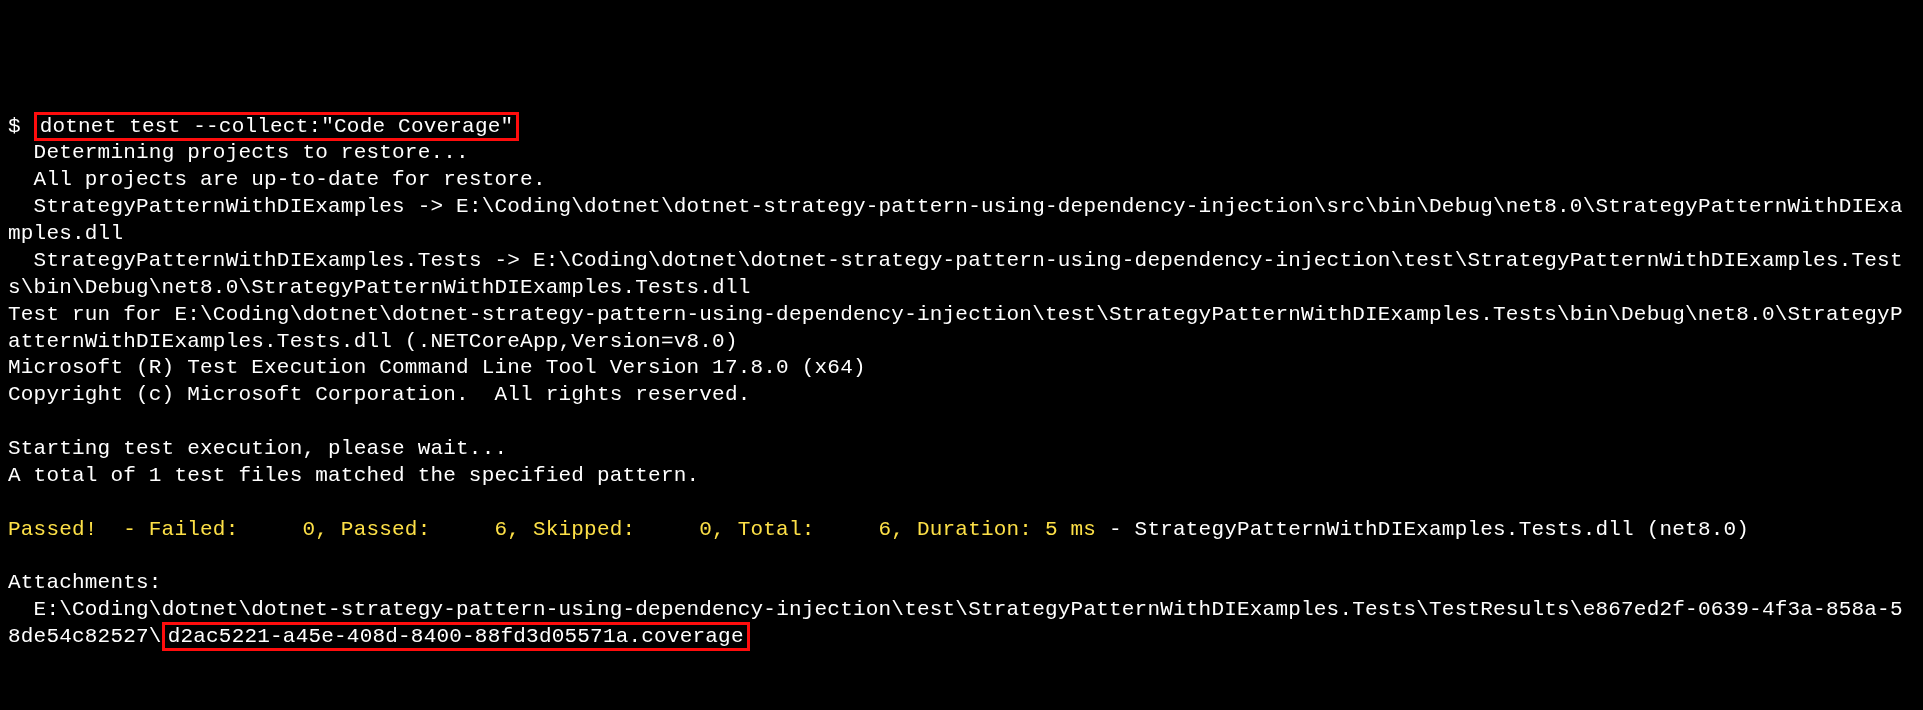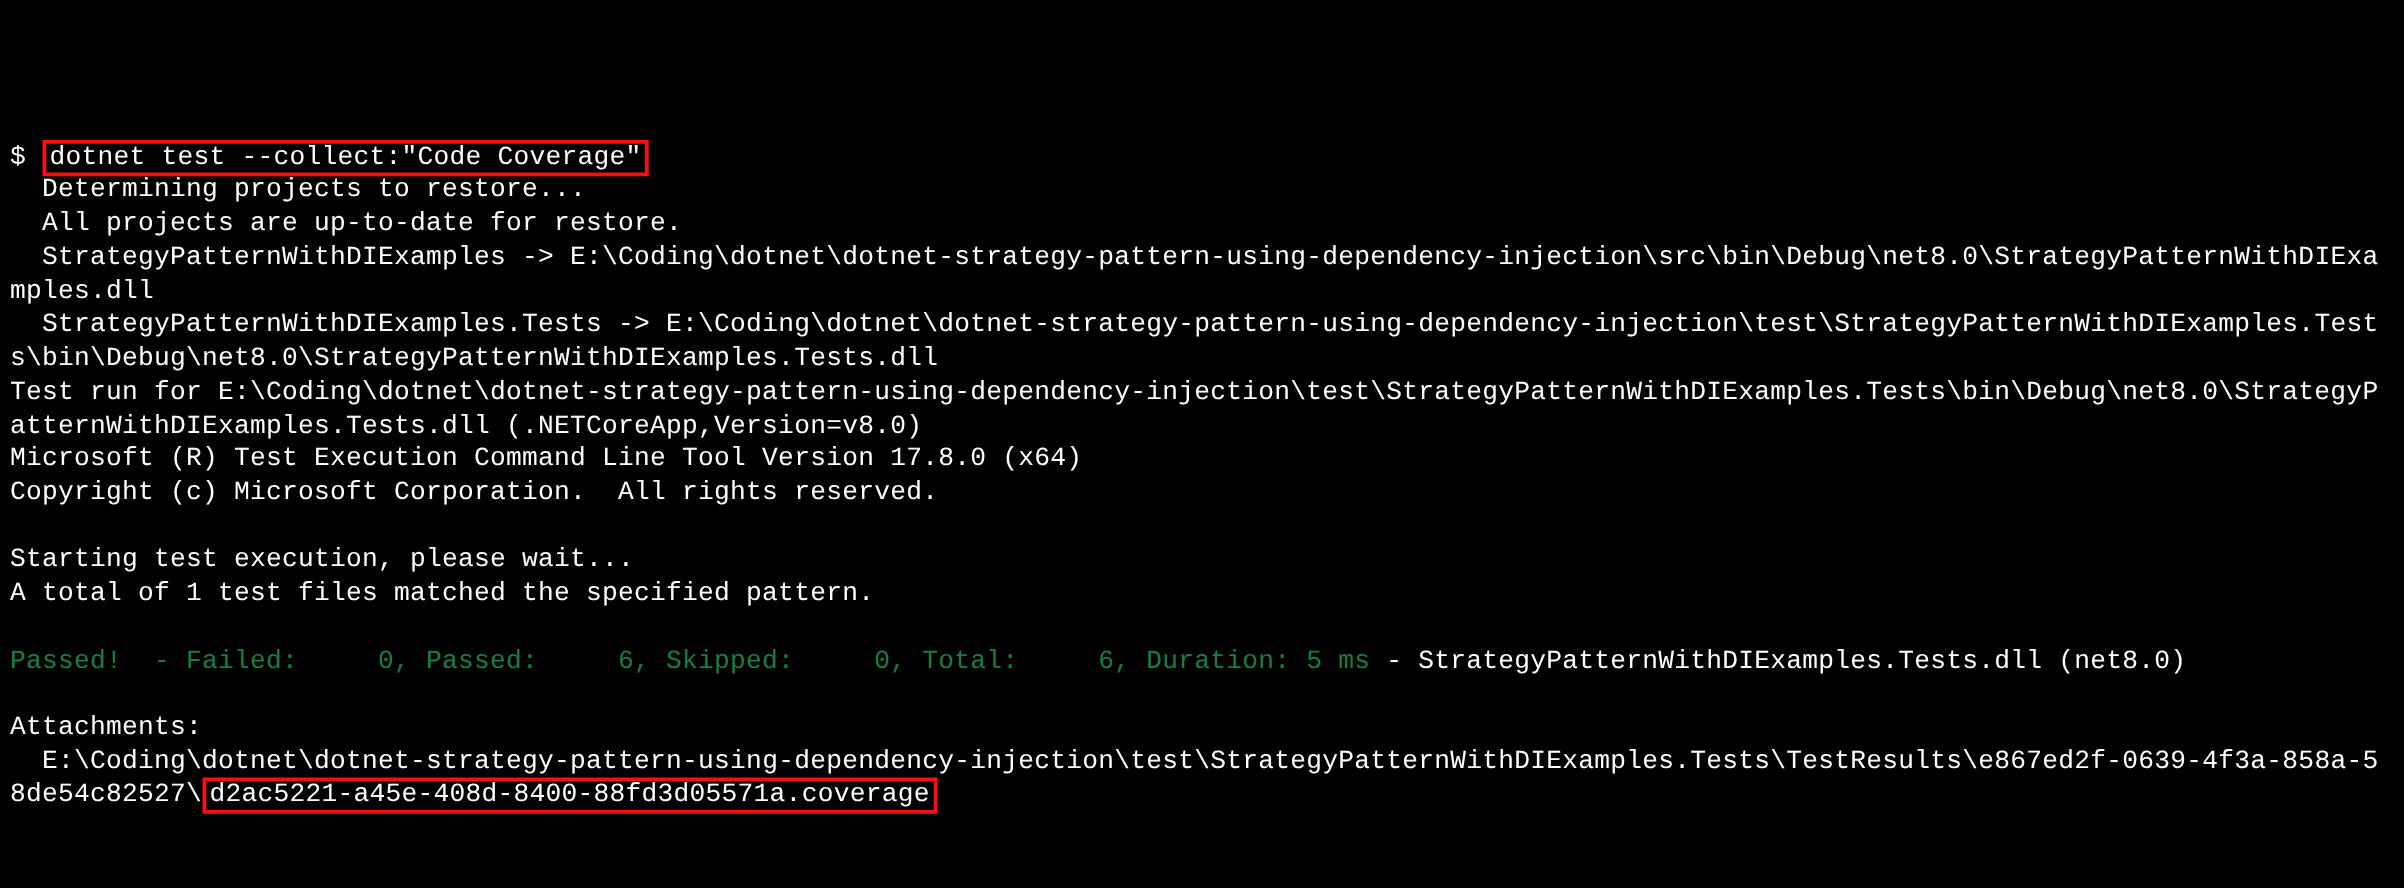--- a/index.html
+++ b/index.html
@@ -9,21 +9,21 @@
     font-family: "Consolas", "Courier New", monospace;
     font-size: 21px;
     line-height: 1.28;
     padding: 6px 8px;
     white-space: pre-wrap;
     word-break: break-all;
     width: 1923px;
     letter-spacing: 0.2px;
   }
   .prompt-sym { color: #ffffff; }
-  .green { color: #15803d; margin-top: 48px; }
+  .green { color: #fde047; margin-top: 48px; }
   .highlight-box {
     border: 3px solid #ff0d0d;
     padding: 0px 3px;
     display: inline;
   }
   .line { display: block; }
 </style>
 </head>
 <body>
 

